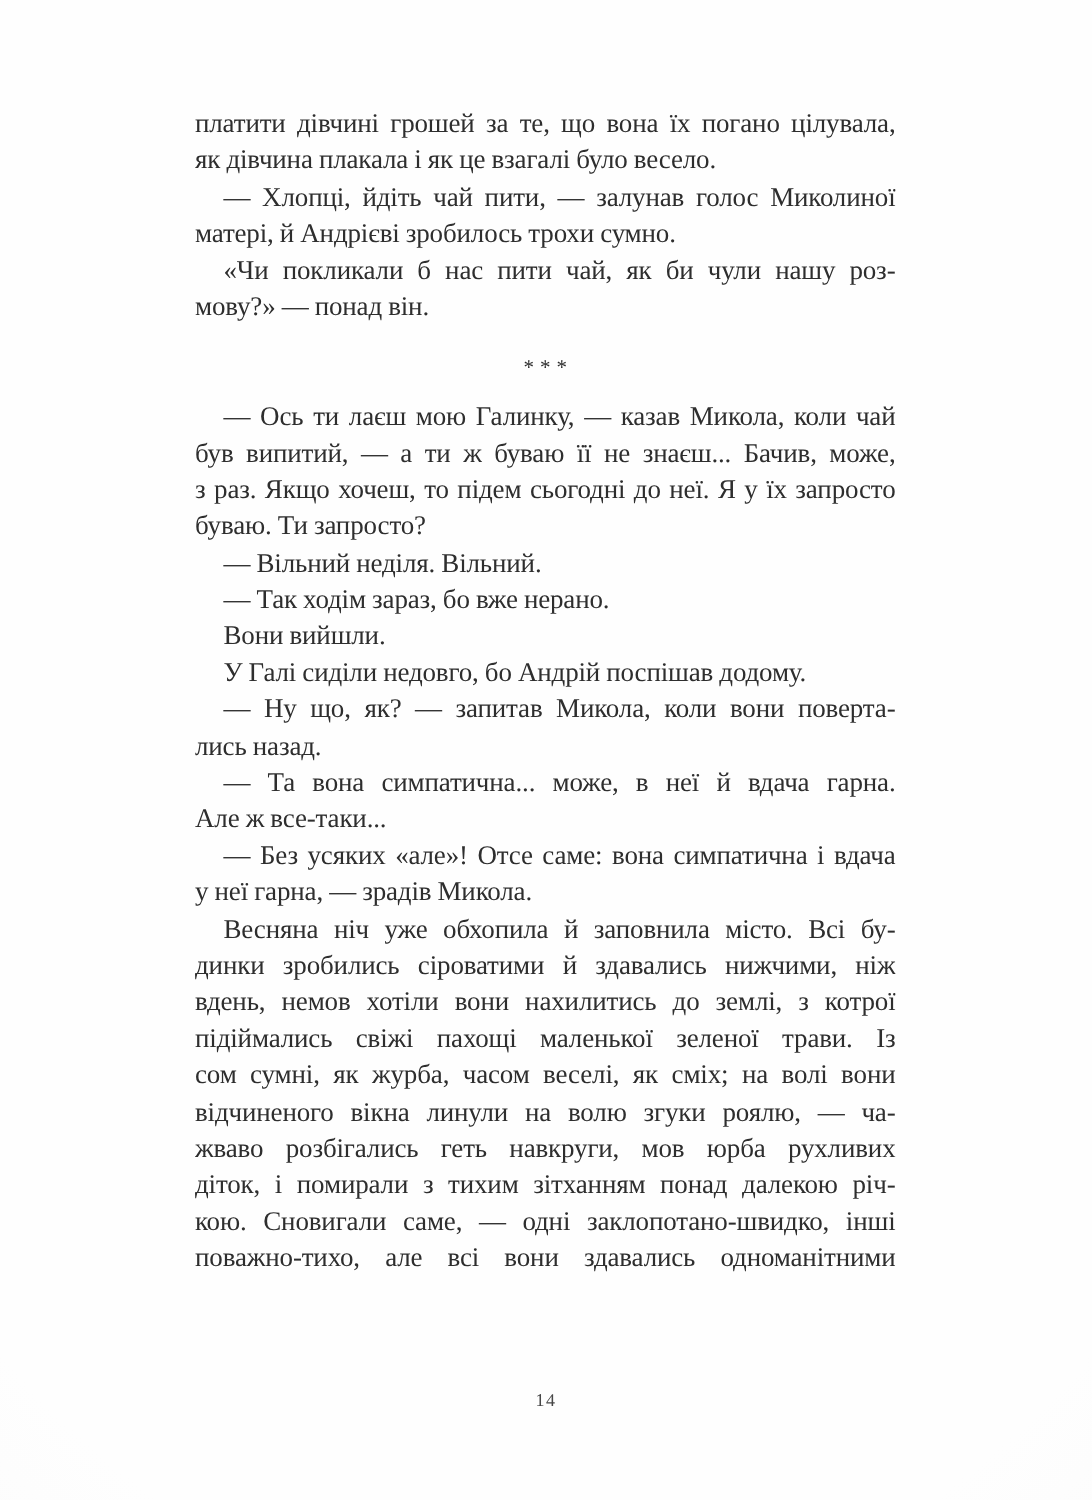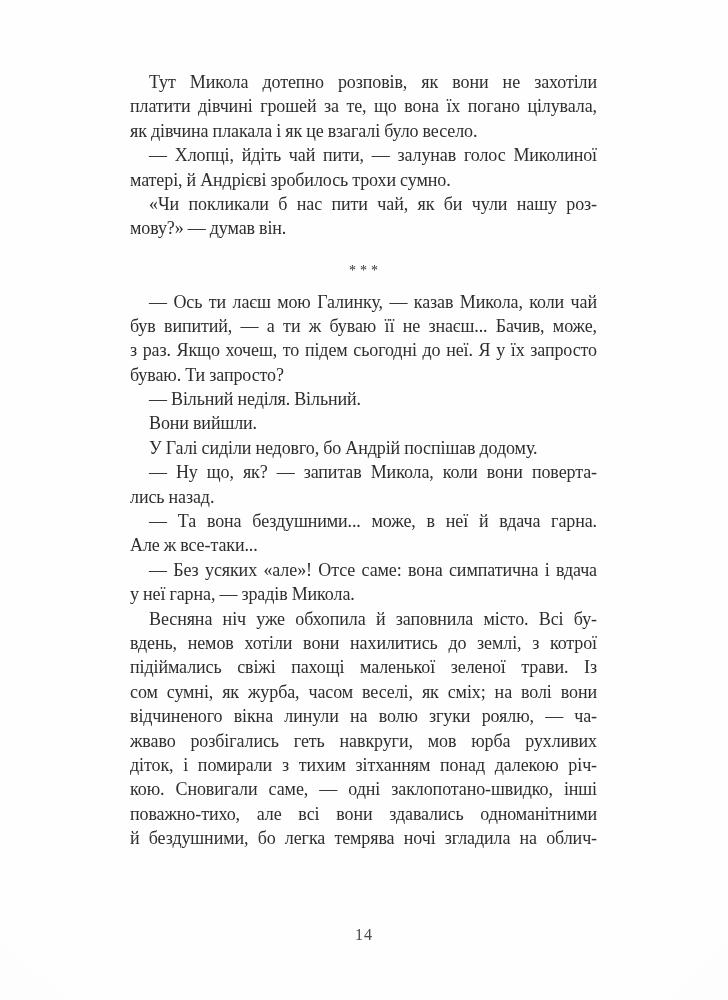--- a/index.html
+++ b/index.html
@@ -48,56 +48,56 @@
     letter-spacing: 4px;
     text-indent: 4px;
     color: #2e2e2e;
   }
   .footer {
     position: absolute;
     top: 926px;
     left: 0;
     width: 728px;
     text-align: center;
-    font-size: 16px;
+    font-size: 12px;
     letter-spacing: 1px;
     color: #474747;
   }
 </style>
 </head>
 <body>
 
 <div class="page">
   <div class="text-block">
-      <div class="line first">Тут Микола дотепно розповів, як вони не захотіли</div>
       <div class="line">платити дівчині грошей за те, що вона їх погано цілувала,</div>
       <div class="line end">як дівчина плакала і як це взагалі було весело.</div>
       <div class="line first">— Хлопці, йдіть чай пити, — залунав голос Миколиної</div>
       <div class="line end">матері, й Андрієві зробилось трохи сумно.</div>
       <div class="line first">«Чи покликали б нас пити чай, як би чули нашу роз-</div>
-      <div class="line end">мову?» — думав він.</div>
+      <div class="line end">мову?» — понад він.</div>
       <div class="separator">***</div>
       <div class="line first">— Ось ти лаєш мою Галинку, — казав Микола, коли чай</div>
       <div class="line">був випитий, — а ти ж буваю її не знаєш... Бачив, може,</div>
       <div class="line">з раз. Якщо хочеш, то підем сьогодні до неї. Я у їх запросто</div>
       <div class="line end">буваю. Ти запросто?</div>
       <div class="line first end">— Вільний неділя. Вільний.</div>
+      <div class="line first end">— Так ходім зараз, бо вже нерано.</div>
       <div class="line first end">Вони вийшли.</div>
       <div class="line first end">У Галі сиділи недовго, бо Андрій поспішав додому.</div>
       <div class="line first">— Ну що, як? — запитав Микола, коли вони поверта-</div>
       <div class="line end">лись назад.</div>
-      <div class="line first">— Та вона бездушними... може, в неї й вдача гарна.</div>
+      <div class="line first">— Та вона симпатична... може, в неї й вдача гарна.</div>
       <div class="line end">Але ж все-таки...</div>
       <div class="line first">— Без усяких «але»! Отсе саме: вона симпатична і вдача</div>
       <div class="line end">у неї гарна, — зрадів Микола.</div>
       <div class="line first">Весняна ніч уже обхопила й заповнила місто. Всі бу-</div>
+      <div class="line">динки зробились сіроватими й здавались нижчими, ніж</div>
       <div class="line">вдень, немов хотіли вони нахилитись до землі, з котрої</div>
       <div class="line">підіймались свіжі пахощі маленької зеленої трави. Із</div>
       <div class="line">сом сумні, як журба, часом веселі, як сміх; на волі вони</div>
       <div class="line">відчиненого вікна линули на волю згуки роялю, — ча-</div>
       <div class="line">жваво розбігались геть навкруги, мов юрба рухливих</div>
       <div class="line">діток, і помирали з тихим зітханням понад далекою річ-</div>
       <div class="line">кою. Сновигали саме, — одні заклопотано-швидко, інші</div>
       <div class="line">поважно-тихо, але всі вони здавались одноманітними</div>
-      <div class="line">й бездушними, бо легка темрява ночі згладила на облич-</div>
     </div>
   <div class="footer">14</div>
 </div>
 
 </body></html>

